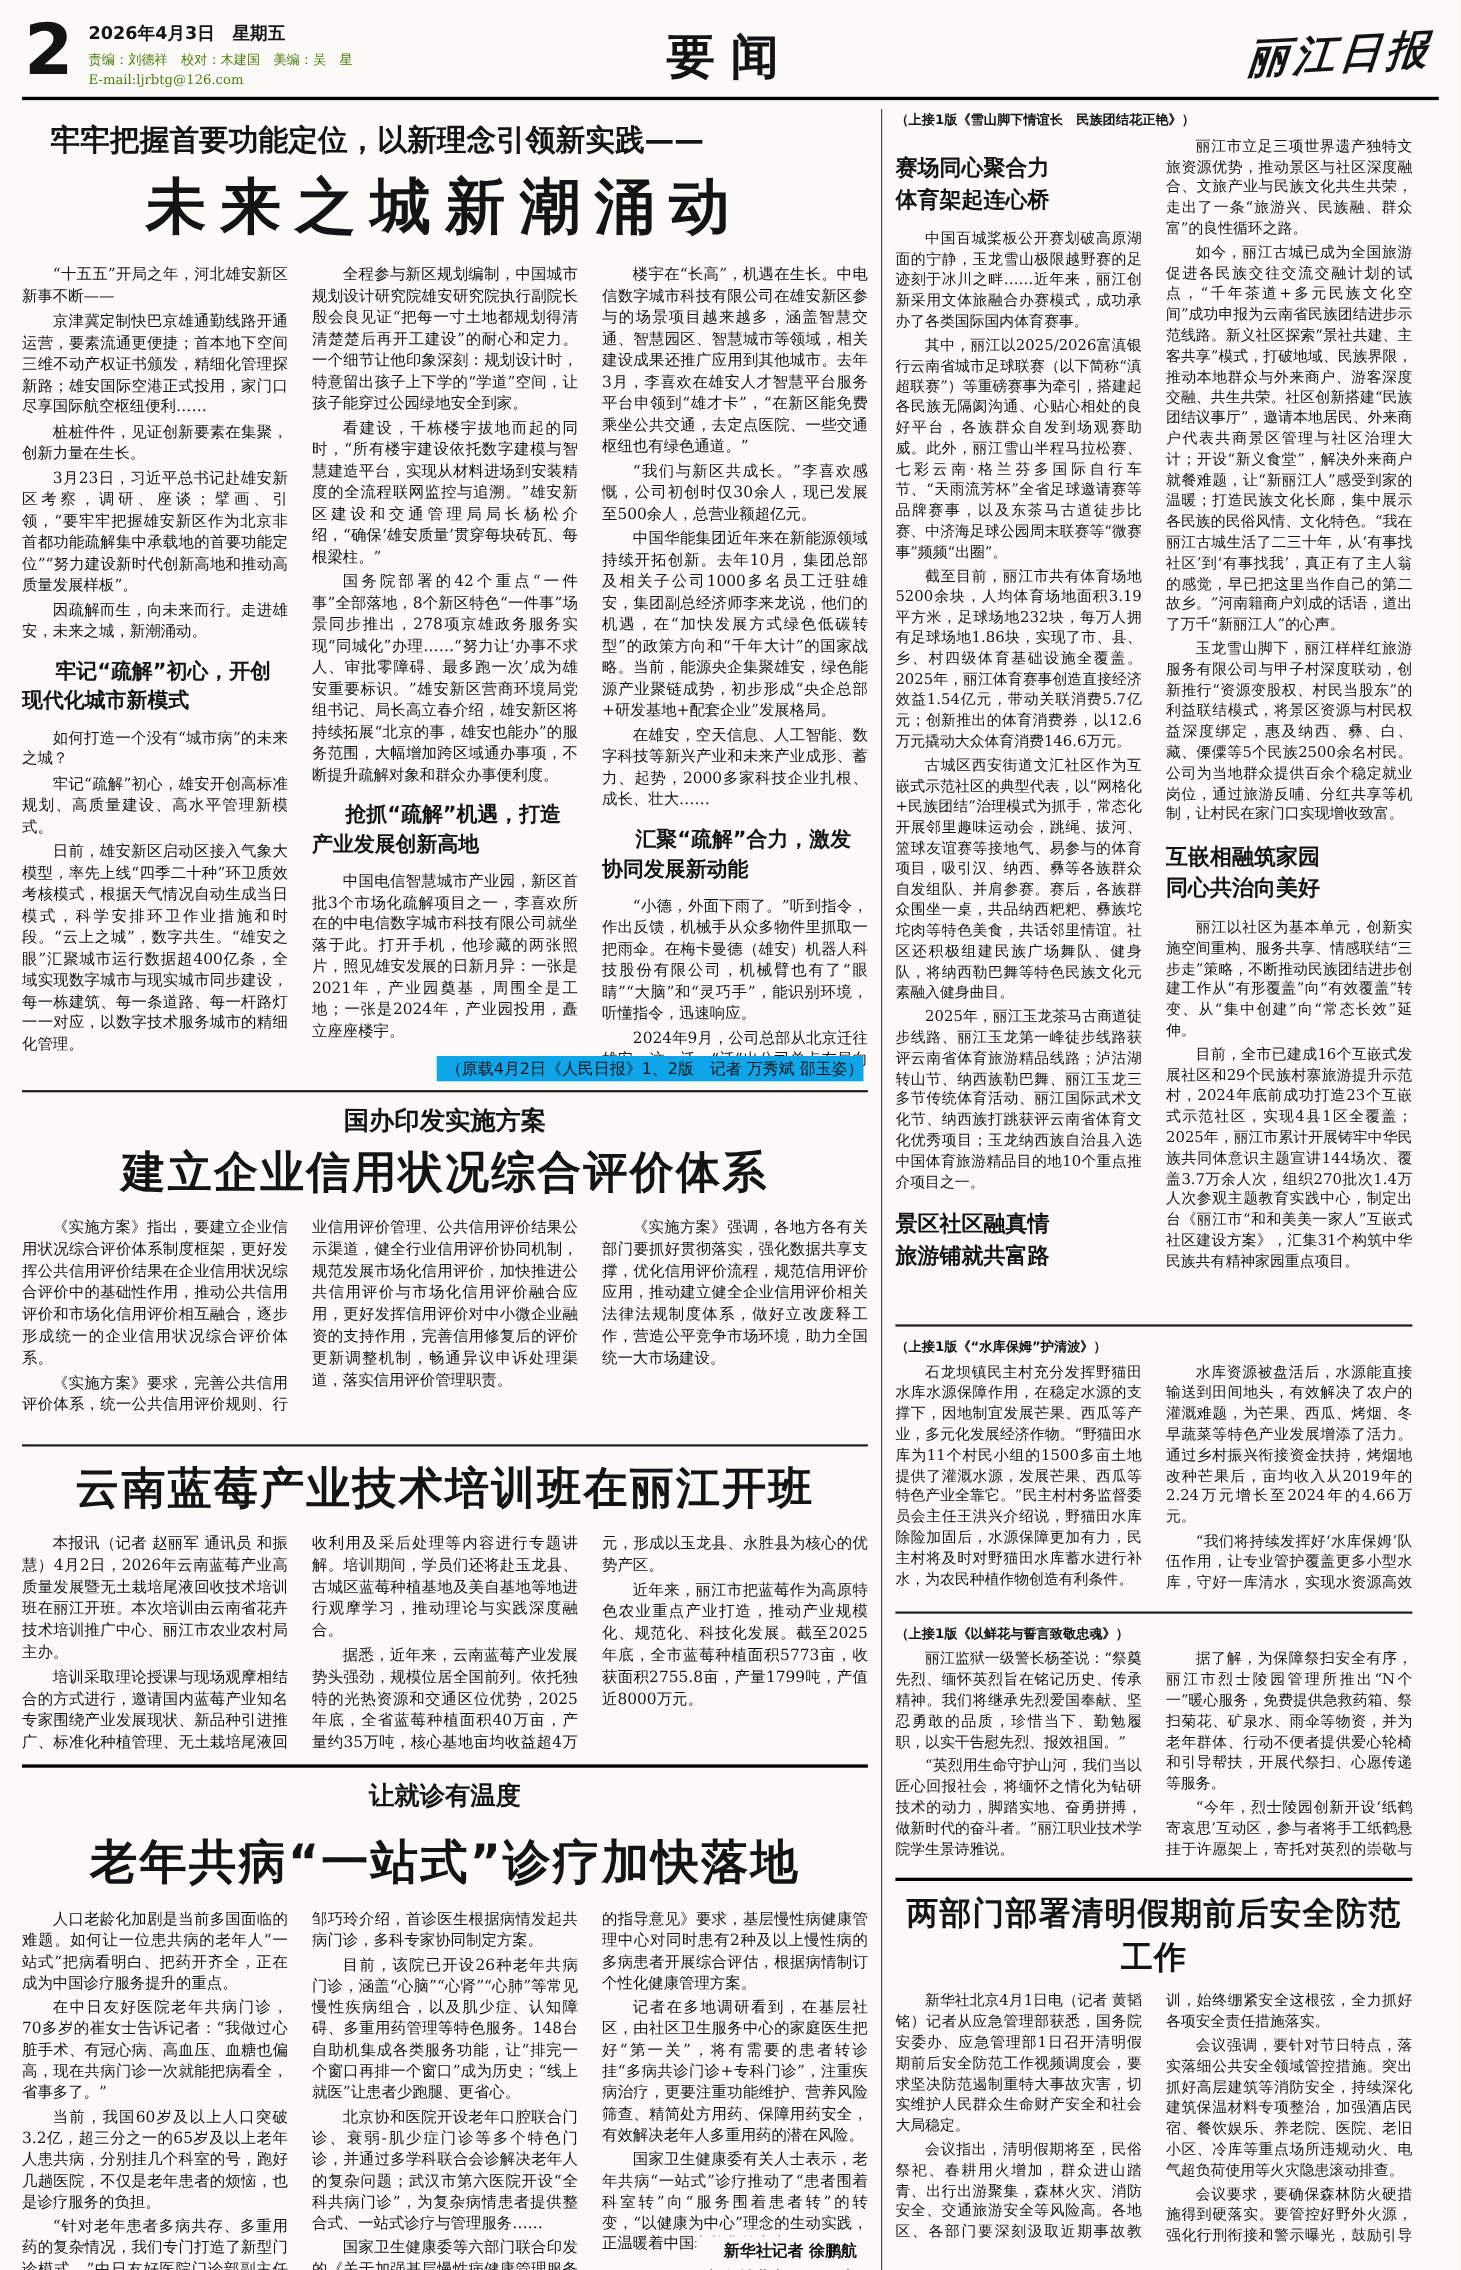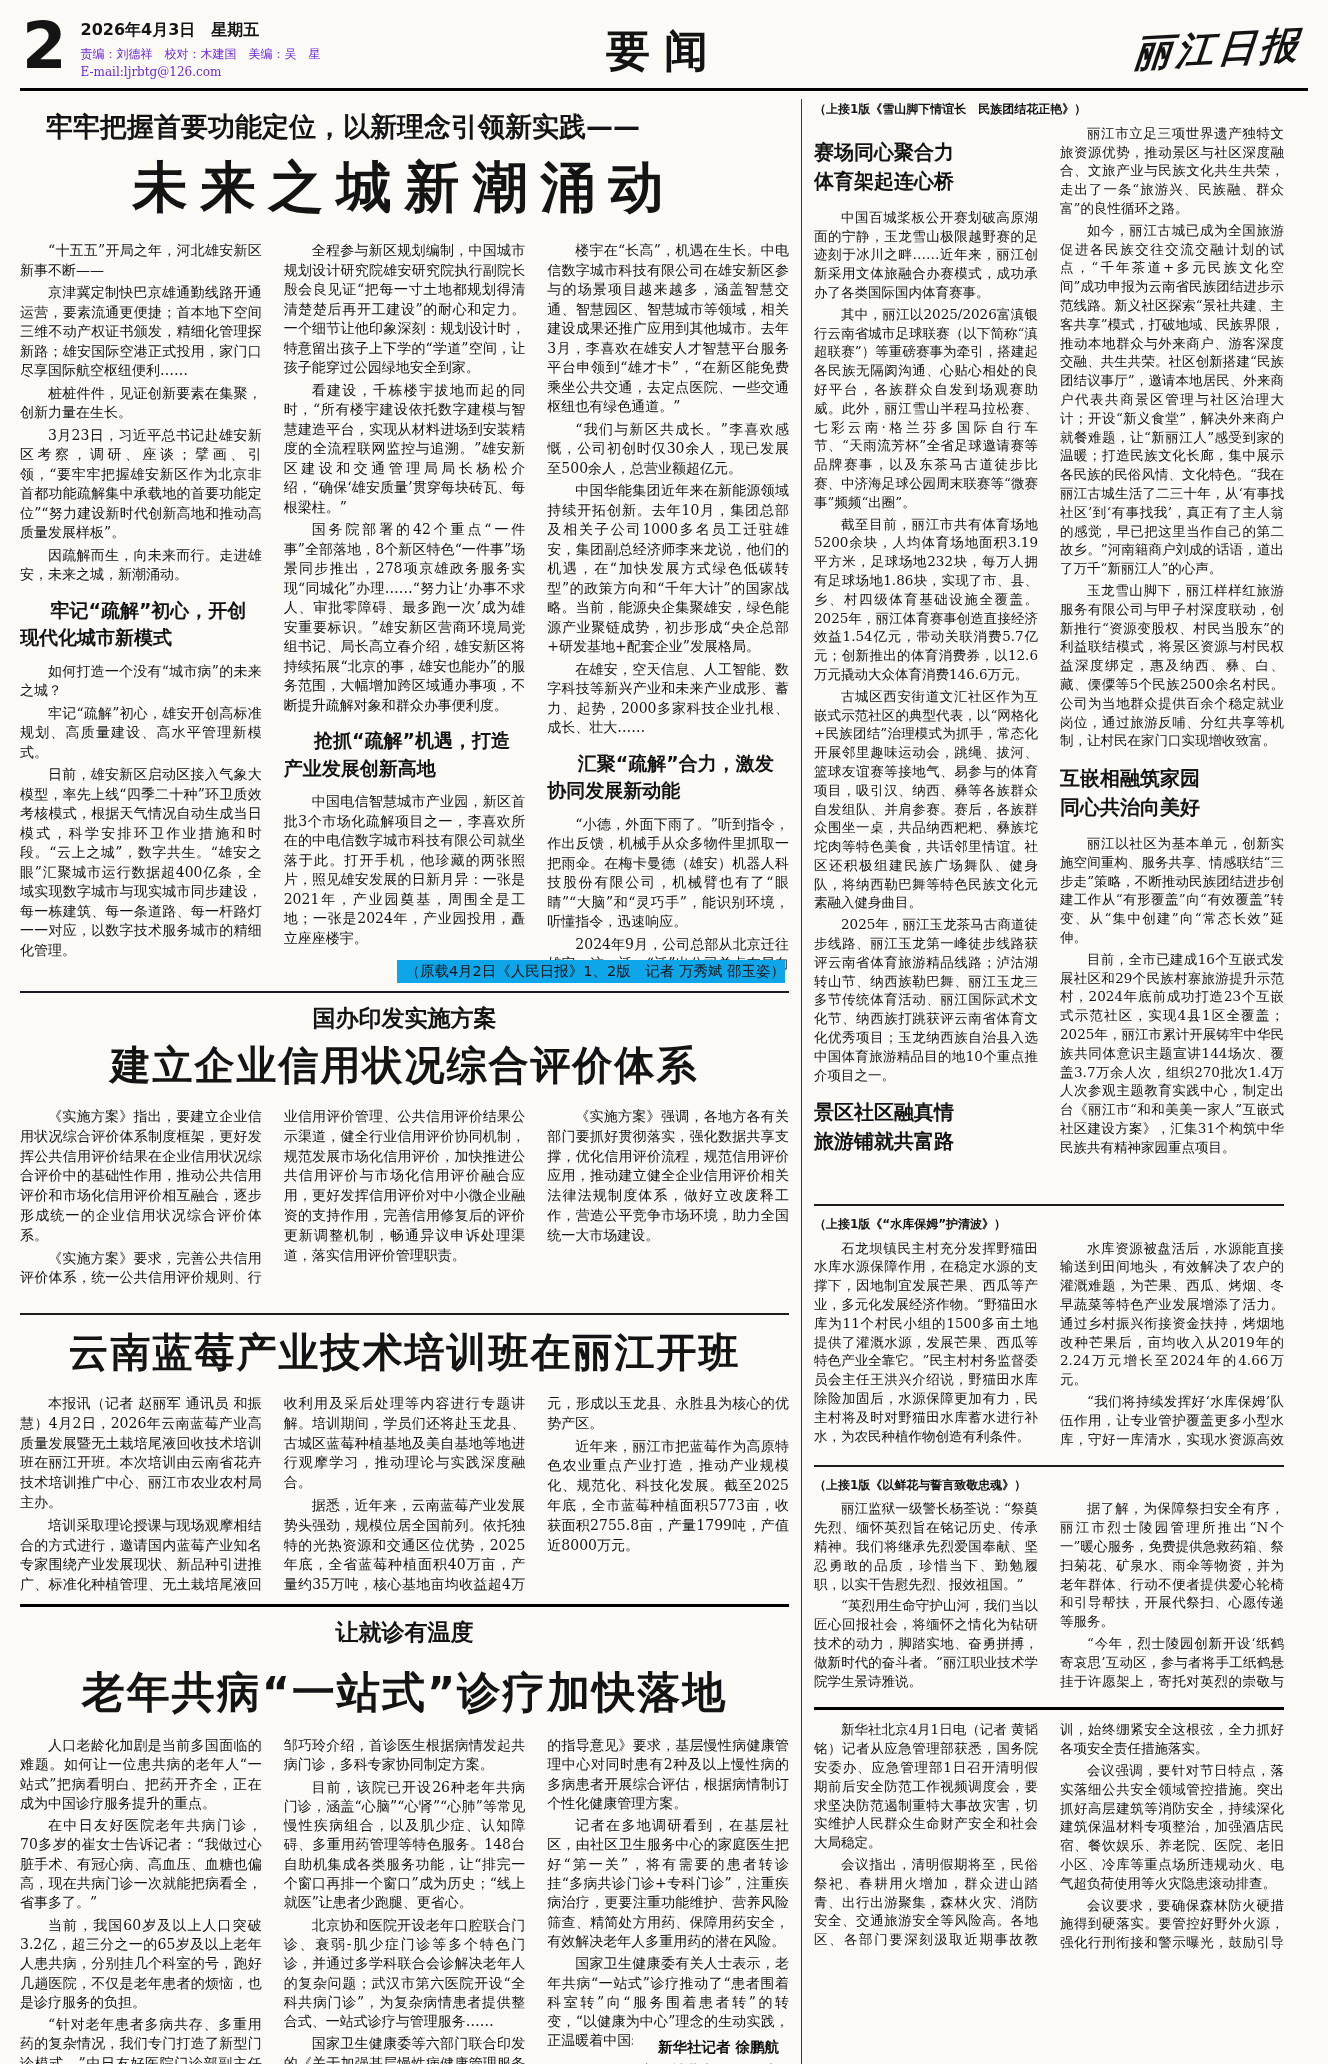--- a/index.html
+++ b/index.html
@@ -7,21 +7,21 @@
     width:1328px;height:2064px;margin:0 auto;background:#fbfaf6;color:#141414;
     box-sizing:border-box;padding:14px 20px 0 20px;overflow:hidden;
     font-family:"DejaVu Serif","Liberation Serif",serif;
   }
   
   .hdr{position:relative;height:74px;border-bottom:3px solid #000;margin-bottom:8px;}
   .hdr-left{position:absolute;left:2px;top:2px;display:flex;gap:14px;align-items:flex-start;}
   .pageno{font-family:"DejaVu Sans","Liberation Sans",sans-serif;font-weight:900;font-size:64px;line-height:0.95;}
   .hdr-meta{padding-top:4px;}
   .hdr-date{font-family:"DejaVu Sans","Liberation Sans",sans-serif;font-weight:700;font-size:16px;margin-bottom:4px;}
-  .hdr-staff,.hdr-mail{font-size:12px;line-height:1.5;color:#6d28d9;}
+  .hdr-staff,.hdr-mail{font-size:12px;line-height:1.5;color:#4d7c0f;}
   .hdr-title{position:absolute;left:50%;top:8px;transform:translateX(-50%);
     font-family:"DejaVu Sans","Liberation Sans",sans-serif;font-weight:900;font-size:44px;letter-spacing:14px;}
   .masthead{position:absolute;right:6px;top:10px;font-family:"DejaVu Serif",serif;
     font-style:italic;font-weight:700;font-size:38px;letter-spacing:4px;transform:rotate(-3deg) skewX(-8deg);}
   
   .regions{display:flex;align-items:stretch;}
   .region-left{width:782px;box-sizing:border-box;padding-right:12px;border-right:1px solid #3a3a3a;}
   .region-right{width:482px;box-sizing:border-box;padding-left:12px;}
   
   hr.rule{border:none;border-top:2px solid #1c1c1c;margin:8px 0 10px 0;}
@@ -193,20 +193,21 @@
             <p>丽江监狱一级警长杨荃说：“祭奠先烈、缅怀英烈旨在铭记历史、传承精神。我们将继承先烈爱国奉献、坚忍勇敢的品质，珍惜当下、勤勉履职，以实干告慰先烈、报效祖国。”</p>
             <p>“英烈用生命守护山河，我们当以匠心回报社会，将缅怀之情化为钻研技术的动力，脚踏实地、奋勇拼搏，做新时代的奋斗者。”丽江职业技术学院学生景诗雅说。</p>
             <p>据了解，为保障祭扫安全有序，丽江市烈士陵园管理所推出“N个一”暖心服务，免费提供急救药箱、祭扫菊花、矿泉水、雨伞等物资，并为老年群体、行动不便者提供爱心轮椅和引导帮扶，开展代祭扫、心愿传递等服务。</p>
             <p>“今年，烈士陵园创新开设‘纸鹤寄哀思’互动区，参与者将手工纸鹤悬挂于许愿架上，寄托对英烈的崇敬与哀思。”丽江市烈士陵园管理所负责人表示，陵园将持续优化祭扫服务，深挖红色资源，打造铭记历史、缅怀先烈的教育阵地，营造崇尚英雄、学习英雄的社会风尚。</p>
           </div>
       </div>
 
       <hr class="rule-thick">
 
       <div>
+        <h2 class="headline-md">两部门部署清明假期前后安全防范工作</h2>
         <div class="body-cols cols2 safety-body">
             <p>新华社北京4月1日电（记者 黄韬铭）记者从应急管理部获悉，国务院安委办、应急管理部1日召开清明假期前后安全防范工作视频调度会，要求坚决防范遏制重特大事故灾害，切实维护人民群众生命财产安全和社会大局稳定。</p>
             <p>会议指出，清明假期将至，民俗祭祀、春耕用火增加，群众进山踏青、出行出游聚集，森林火灾、消防安全、交通旅游安全等风险高。各地区、各部门要深刻汲取近期事故教训，始终绷紧安全这根弦，全力抓好各项安全责任措施落实。</p>
             <p>会议强调，要针对节日特点，落实落细公共安全领域管控措施。突出抓好高层建筑等消防安全，持续深化建筑保温材料专项整治，加强酒店民宿、餐饮娱乐、养老院、医院、老旧小区、冷库等重点场所违规动火、电气超负荷使用等火灾隐患滚动排查。</p>
             <p>会议要求，要确保森林防火硬措施得到硬落实。要管控好野外火源，强化行刑衔接和警示曝光，鼓励引导群众文明祭扫，加强力量统筹，靠前驻防扑救队伍，安全高效处置森林草原火灾。</p>
           </div>
       </div>
 
     </div>
   </div>

